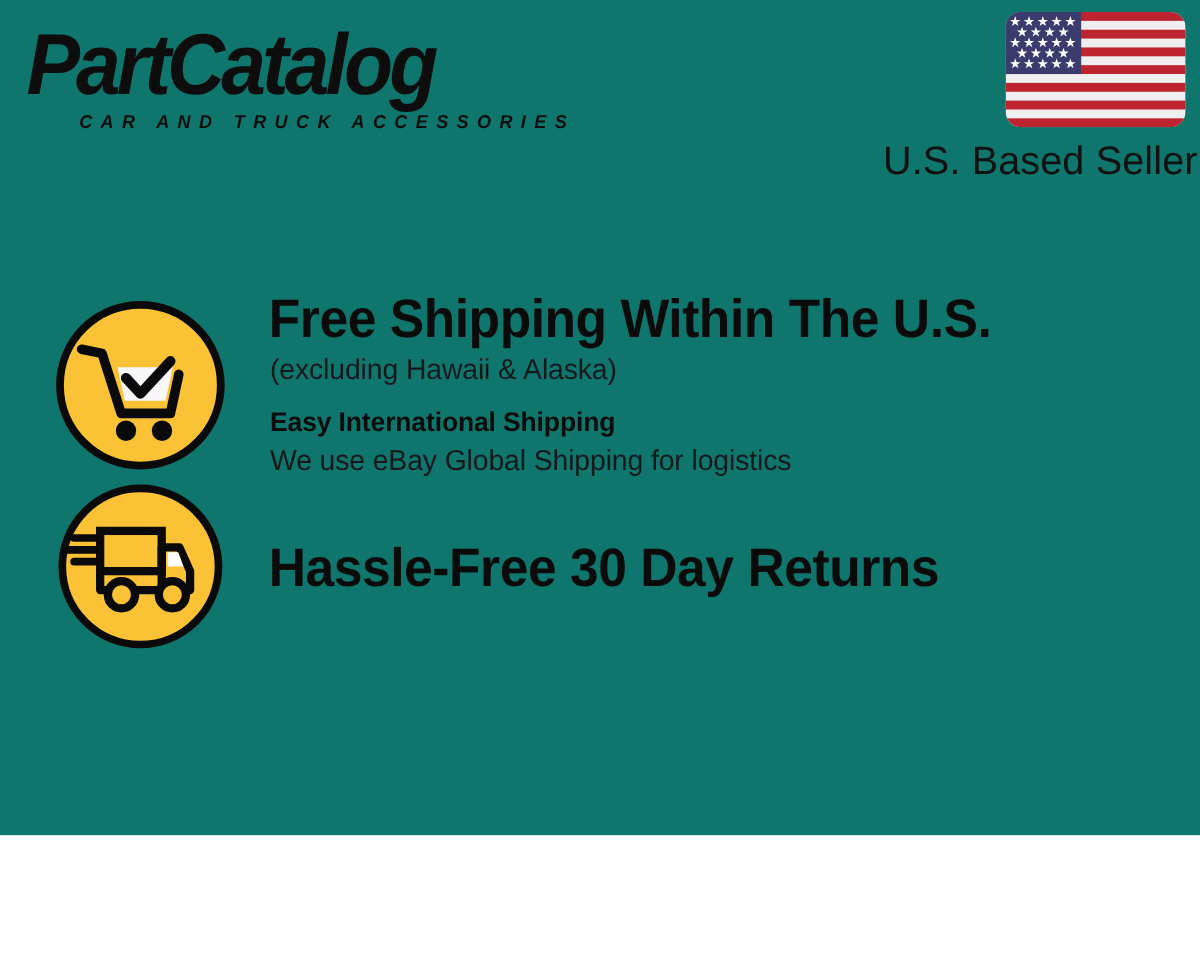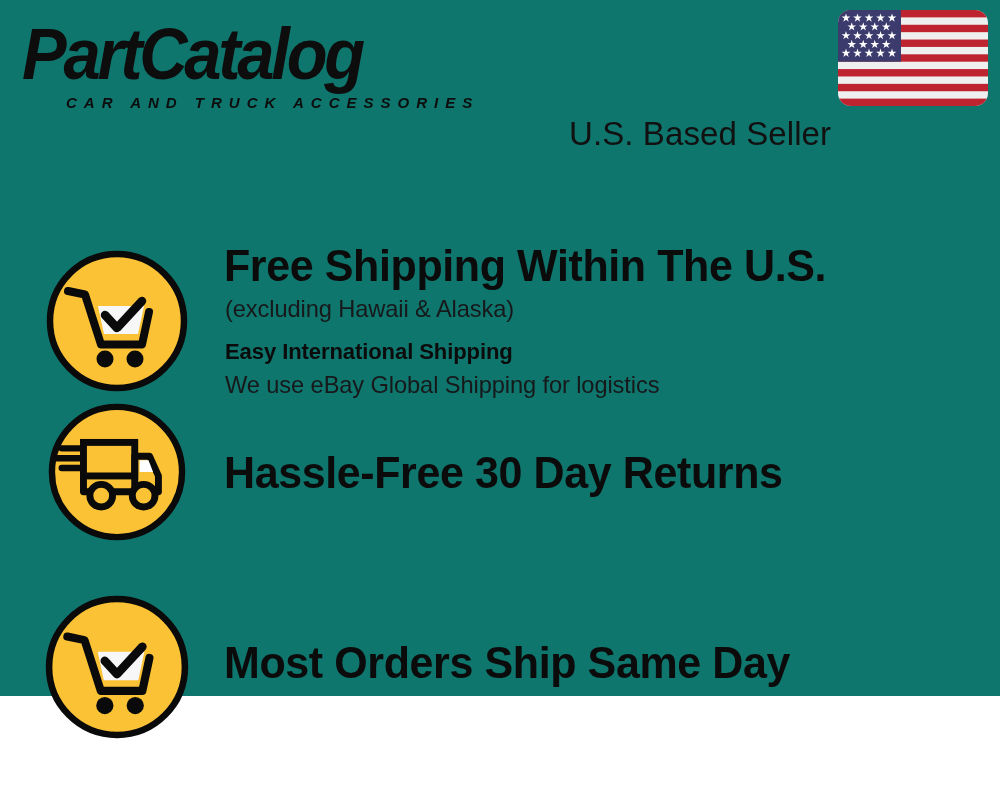--- a/index.html
+++ b/index.html
@@ -66,23 +66,24 @@
     position: absolute;
     left: 838px;
     top: 10px;
     width: 150px;
     height: 96px;
   }
   .flag-svg { display: block; width: 150px; height: 96px; }
 
   .seller-text {
     position: absolute;
-    right: 31px;
+    right: 2px;
     top: 114px;
     width: 400px;
+    text-align: right;
     font-family: "Liberation Sans", sans-serif;
     font-weight: normal;
     font-size: 33px;
     color: #111111;
     letter-spacing: 0.1px;
     line-height: 1.2;
     white-space: nowrap;
   }
 
   
@@ -276,30 +277,15 @@
 
           <circle cx="56" cy="96" r="11.5" fill="#FBC235" stroke="#0A0A0A" stroke-width="7"></circle>
           <circle cx="99" cy="96" r="11.5" fill="#FBC235" stroke="#0A0A0A" stroke-width="7"></circle>
         </svg>
       </div>
       <div class="feature-text">
         <div class="headline">Hassle-Free 30 Day Returns</div>
       </div>
     </div>
 
-    <div class="feature-row row-3">
-      <div class="icon-circle">
-        <svg class="icon-svg" viewBox="0 0 144 144" xmlns="http://www.w3.org/2000/svg" aria-hidden="true">
-          <circle cx="72" cy="72" r="67" fill="#FBC235" stroke="#0A0A0A" stroke-width="6.5"></circle>
-          <path d="M53 57 L99 57 L93 85 L59 85 Z" fill="#F7F7F7"></path>
-          <path d="M23 42 L40 45.5 L56 95.5 L97 95.5 L104 63" fill="none" stroke="#0A0A0A" stroke-width="8" stroke-linecap="round" stroke-linejoin="round"></path>
-          <path d="M60 66 L72 79 L97 52" fill="none" stroke="#0A0A0A" stroke-width="8.5" stroke-linecap="round" stroke-linejoin="round"></path>
-          <circle cx="60" cy="110" r="8.5" fill="#0A0A0A"></circle>
-          <circle cx="90" cy="110" r="8.5" fill="#0A0A0A"></circle>
-        </svg>
-      </div>
-      <div class="feature-text">
-        <div class="headline">Most Orders Ship Same Day</div>
-      </div>
-    </div>
 
   </div>
 </div>
 
 </body></html>

